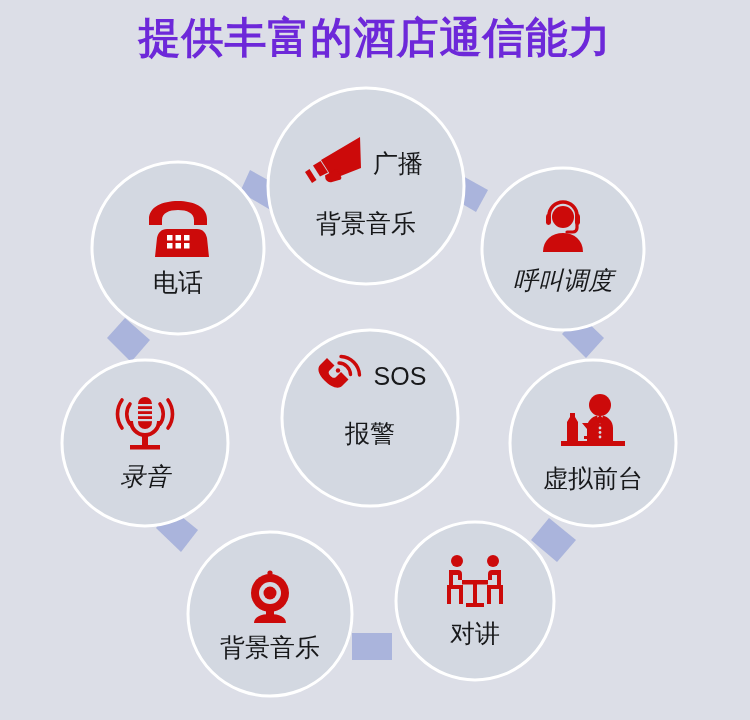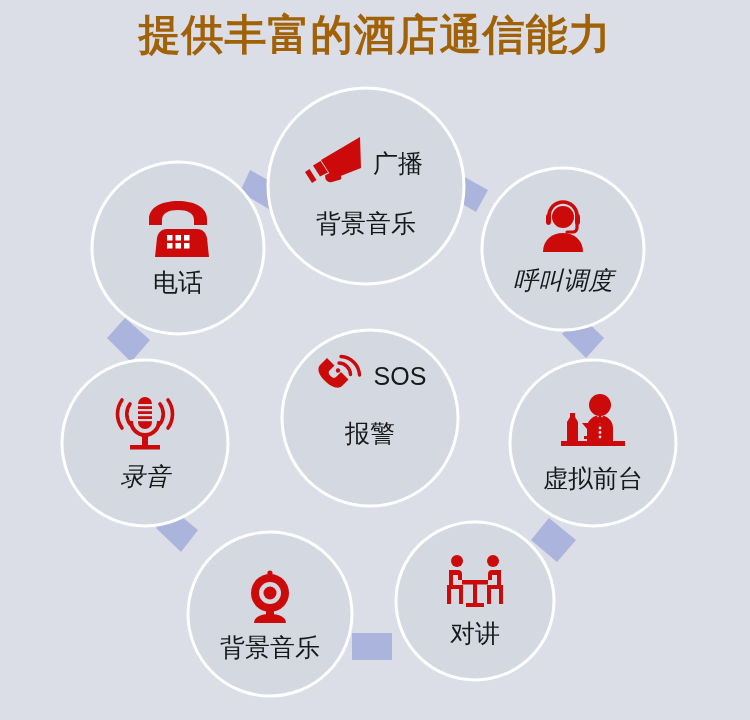--- a/index.html
+++ b/index.html
@@ -25,24 +25,24 @@
   
   .title {
     position: absolute;
     top: 12px;
     left: 0;
     width: 750px;
     text-align: center;
     font-size: 42px;
     line-height: 52px;
     font-weight: bold;
-    color: #a16207;
+    color: #6d28d9;
     letter-spacing: 1px;
     white-space: nowrap;
-    font-family: Liberation Mono, monospace;
+    font-family: Liberation Sans, sans-serif;
   }
 
   
   .diagram {
     position: absolute;
     top: 0;
     left: 0;
     width: 750px;
     height: 720px;
   }

